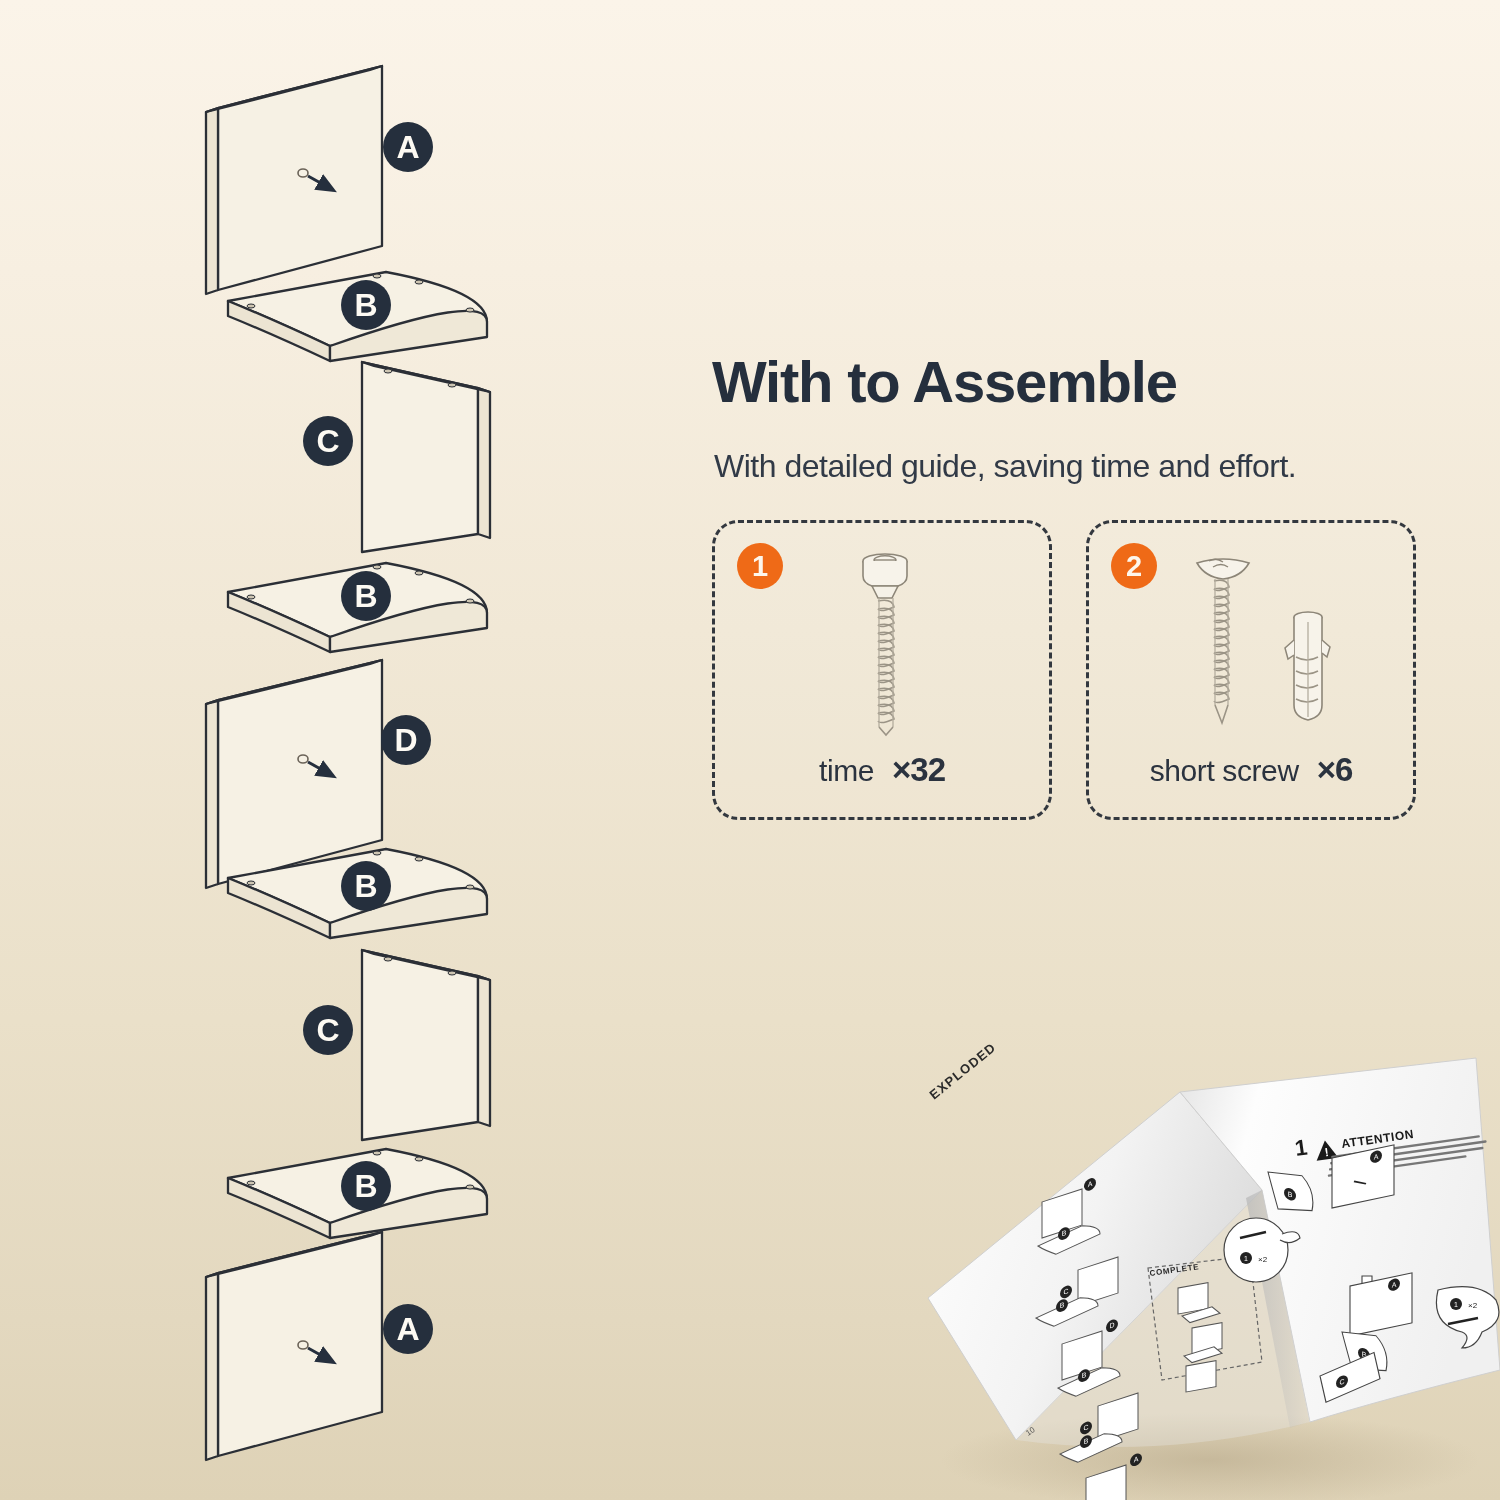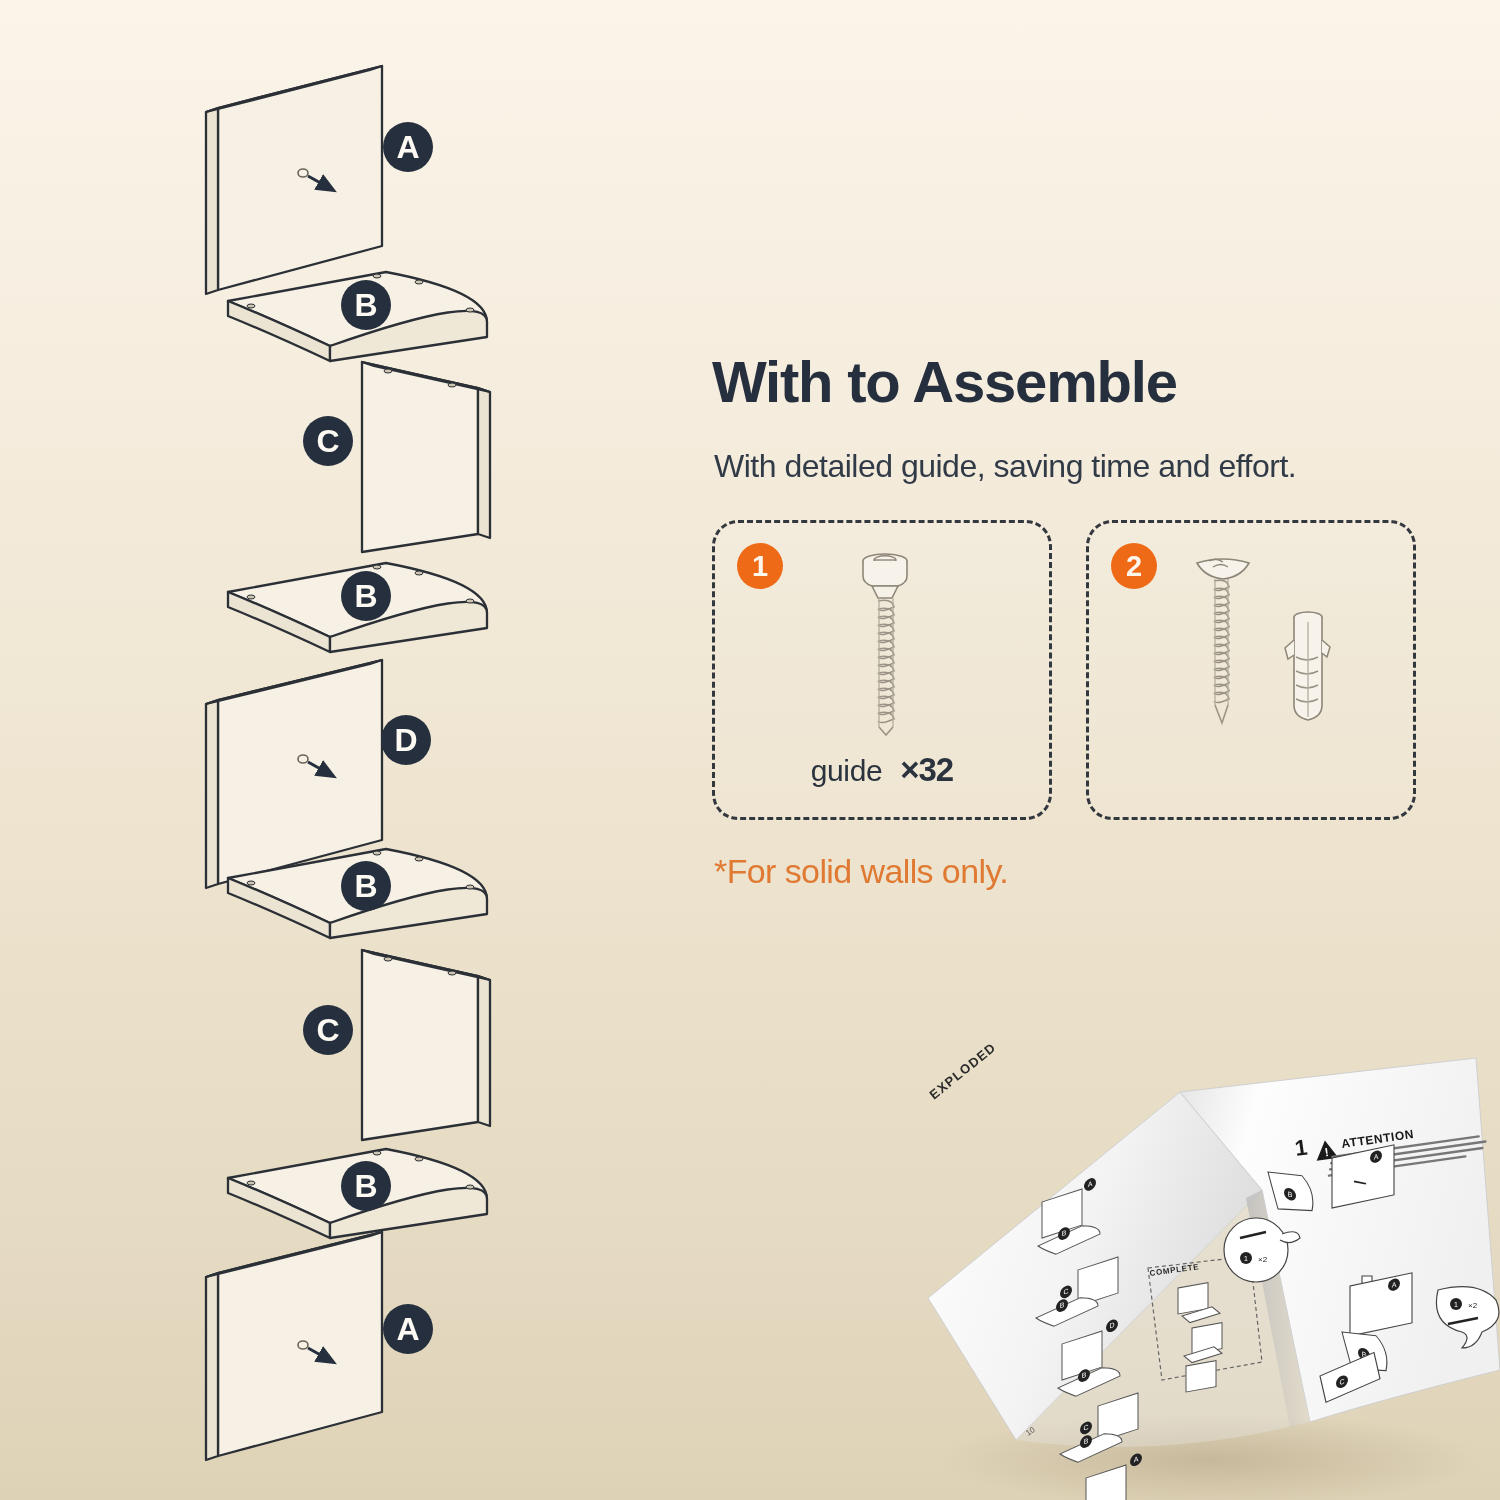--- a/index.html
+++ b/index.html
@@ -227,21 +227,21 @@
         <path d="M163 144 q14 -3 16 6 q-14 6 -16 2"></path>
         <path d="M163 152 q14 -3 16 6 q-14 6 -16 2"></path>
         <path d="M163 160 q14 -3 16 6 q-14 6 -16 2"></path>
         <path d="M163 168 q14 -3 16 6 q-14 6 -16 2"></path>
       </g>
       <line x1="164" y1="53" x2="164" y2="182" stroke="#b4ad9e" stroke-width="1.3"></line>
       <line x1="178" y1="53" x2="178" y2="182" stroke="#b4ad9e" stroke-width="1.3"></line>
       <path d="M164 182 L171 190 L178 182" fill="none" stroke="#9b9486" stroke-width="1.6"></path>
     </svg>
     <div class="part-caption">
-      <span>guide</span><b>×32</b>
+      <span>time</span><b>×32</b>
     </div>
   </div>
 
   <div id="partbox-2" class="partbox">
     <div class="step-badge">2</div>
     <svg class="part-art" viewBox="0 0 330 215">
 
       <path d="M108 18 Q134 10 160 18 Q152 32 134 34 Q116 32 108 18 Z" fill="#f7f3ea" stroke="#8d8678" stroke-width="1.6"></path>
       <path d="M120 16 q7 -4 14 1 M124 22 q8 -5 15 0" fill="none" stroke="#8d8678" stroke-width="1.3"></path>
       <g stroke="#9b9486" stroke-width="1.6" fill="none">
@@ -270,23 +270,25 @@
       <path d="M205 95 L196 103 L199 114 L205 110" fill="#f7f3ea" stroke="#8d8678" stroke-width="1.5"></path>
       <path d="M233 95 L241 102 L238 112 L233 108" fill="#f7f3ea" stroke="#8d8678" stroke-width="1.5"></path>
       <g stroke="#9b9486" stroke-width="1.5" fill="none">
         <path d="M207 112 q11 6 22 0"></path>
         <path d="M207 126 q11 6 22 0"></path>
         <path d="M207 140 q11 6 22 0"></path>
         <path d="M207 154 q11 6 22 0"></path>
       </g>
       <line x1="219" y1="77" x2="219" y2="172" stroke="#b4ad9e" stroke-width="1.3"></line>
     </svg>
+    <div class="part-caption">
+      <span>short screw</span><b>×6</b>
+    </div>
   </div>
 
-  <div class="footnote">*For solid walls only.</div>
 
   <svg id="booklet" viewBox="0 0 600 470">
     <defs>
       <linearGradient id="pgL" x1="0" y1="0" x2="1" y2="0.4">
         <stop offset="0" stop-color="#ffffff"></stop>
         <stop offset="0.55" stop-color="#f3f3f3"></stop>
         <stop offset="1" stop-color="#dcdcdc"></stop>
       </linearGradient>
       <linearGradient id="pgR" x1="0" y1="0" x2="1" y2="0.3">
         <stop offset="0" stop-color="#e4e4e4"></stop>

